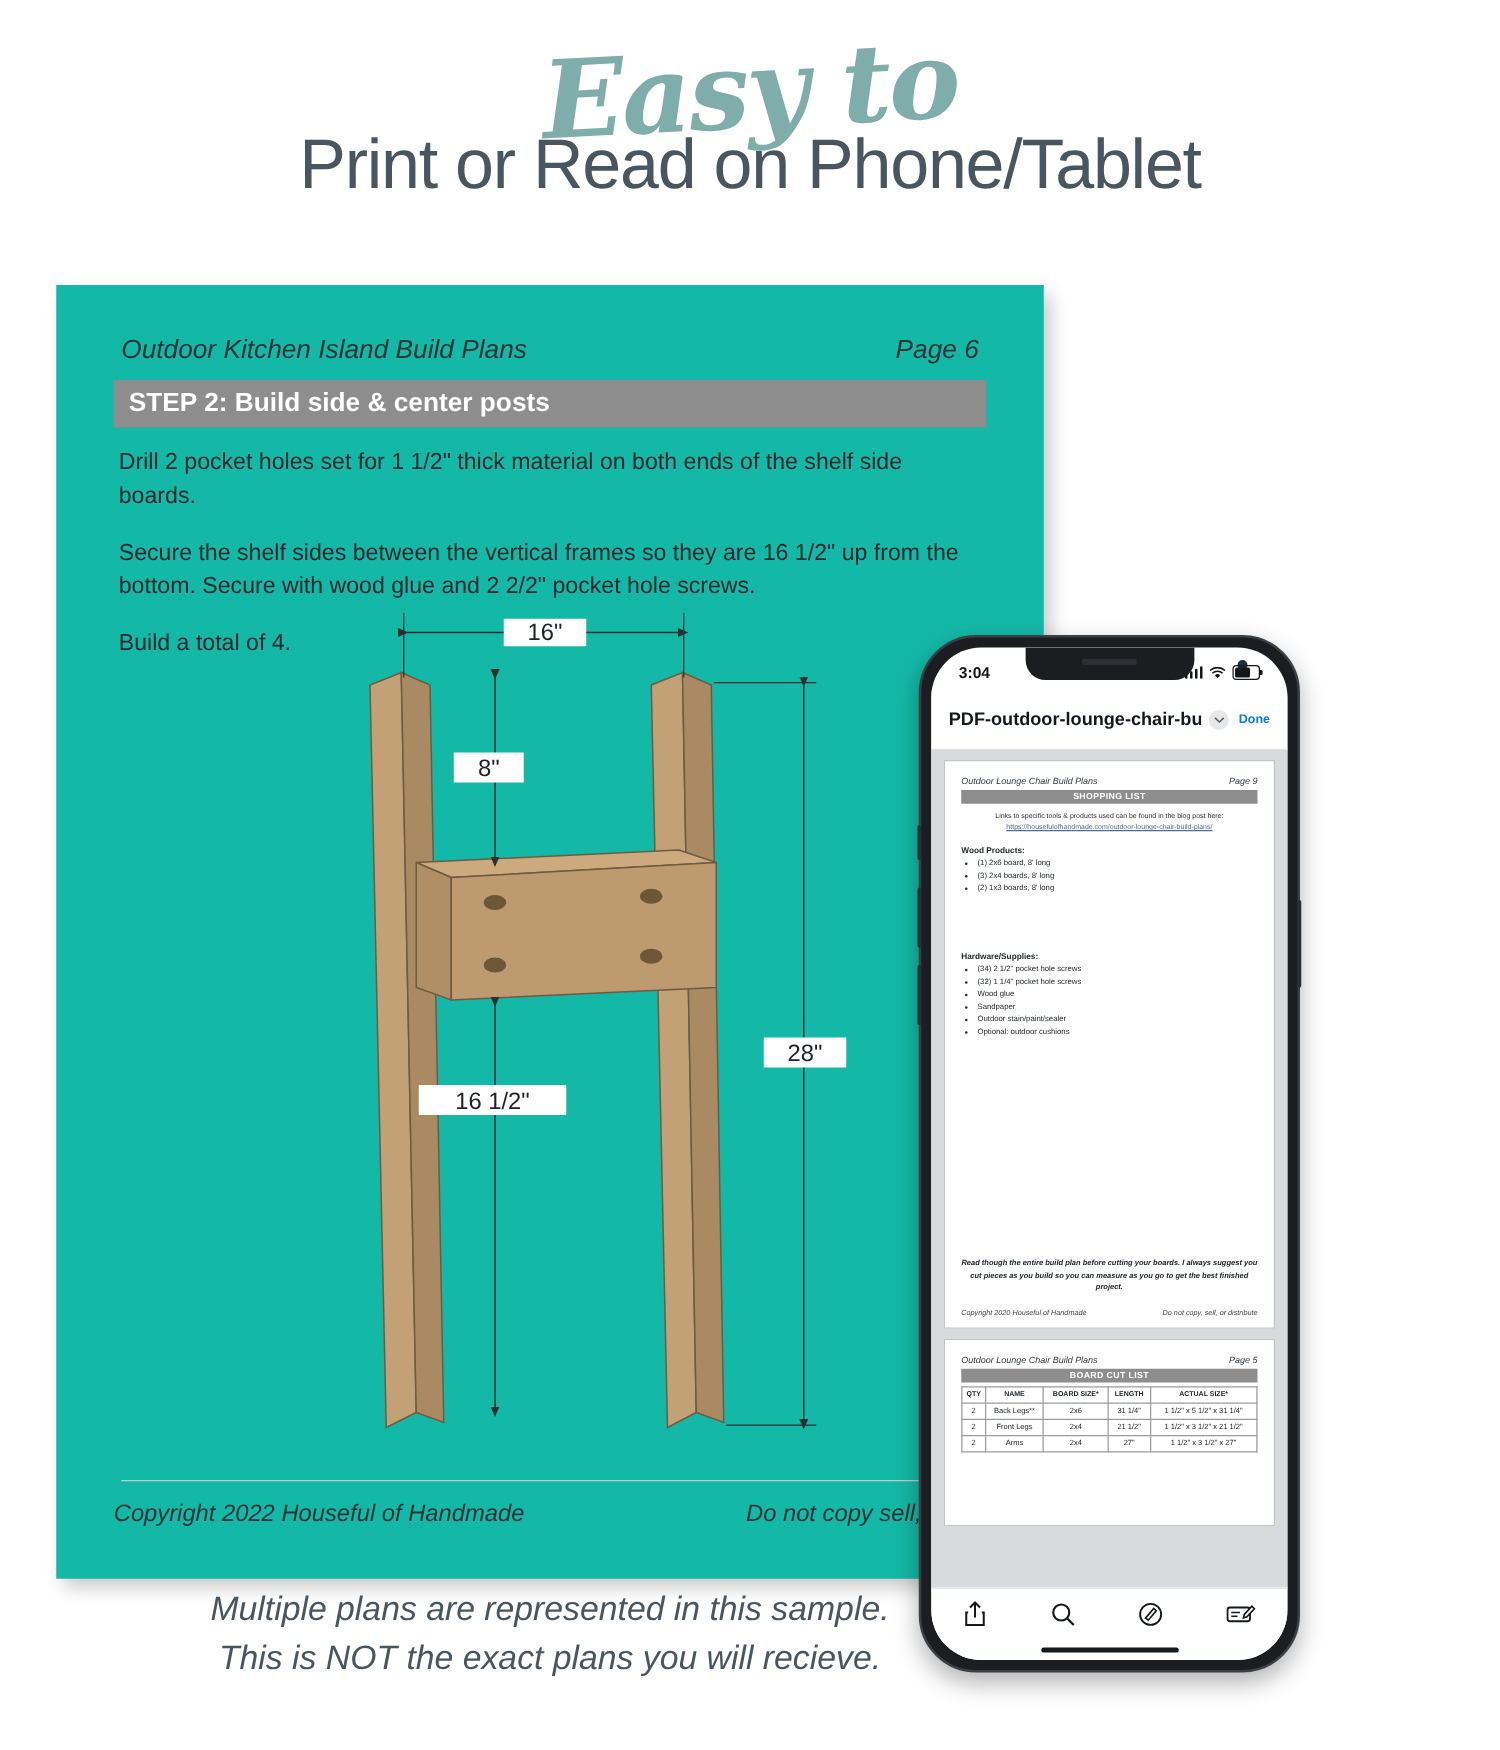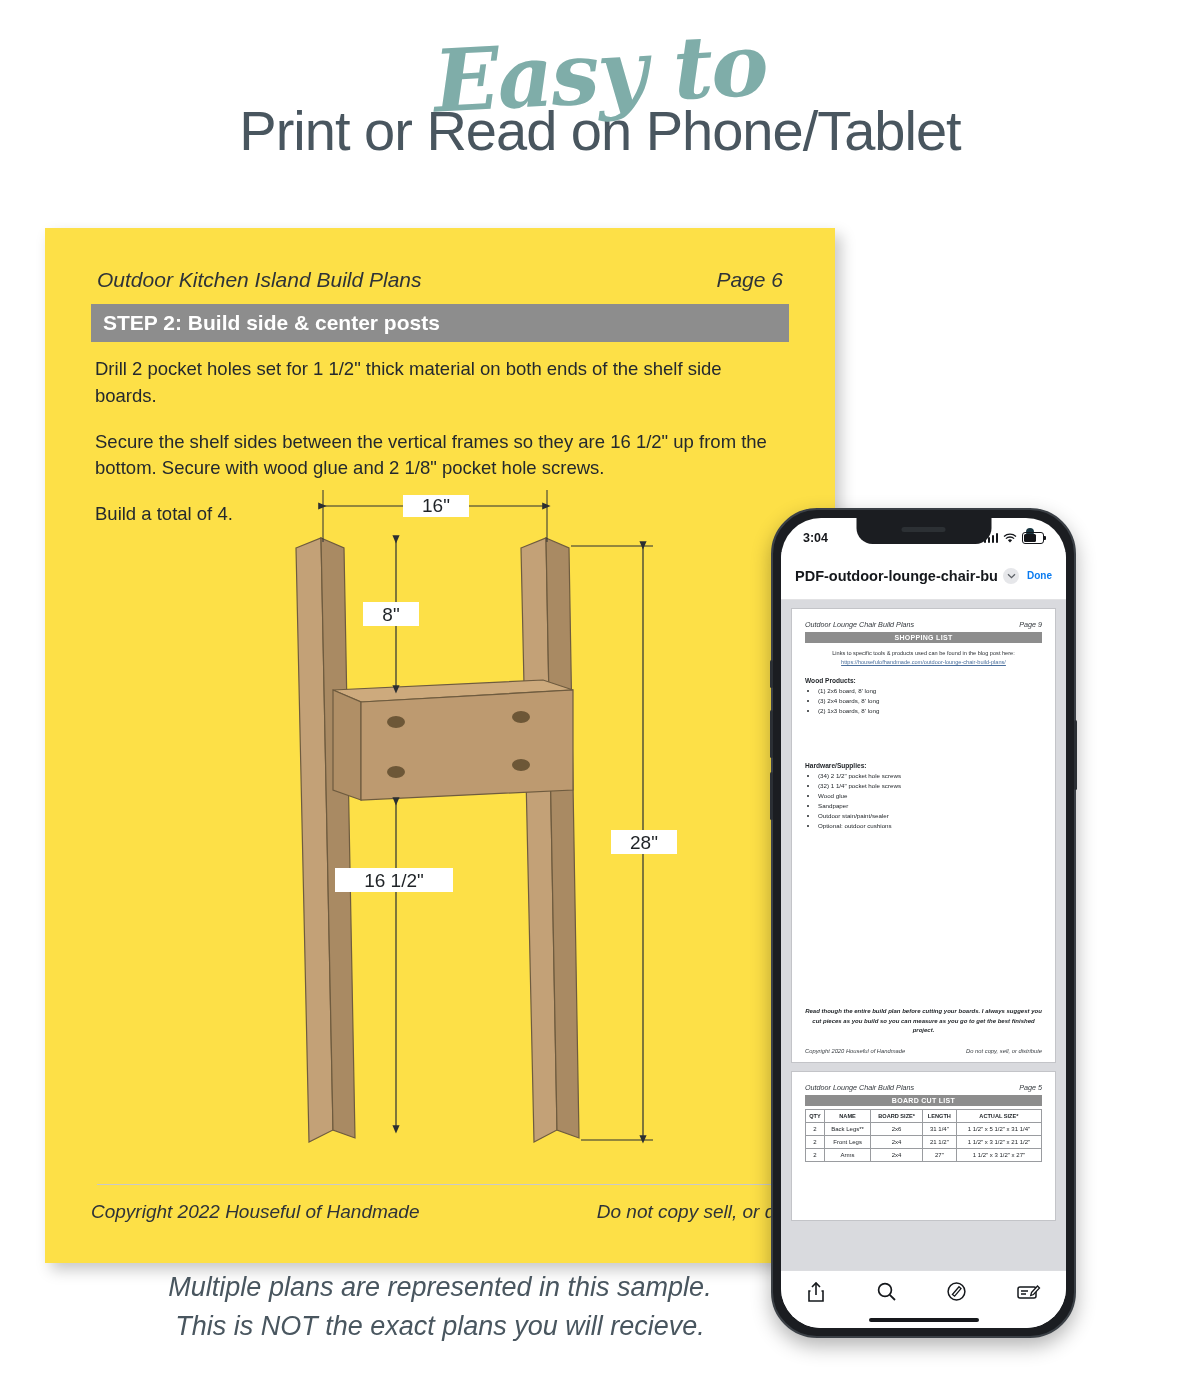--- a/index.html
+++ b/index.html
@@ -33,21 +33,21 @@
     font-weight:400;
     color:#49565f;
     line-height:1.05;
     margin-top:-14px;
     letter-spacing:-1px;
   }
 
   
   .sheet{
     position:absolute;left:45px;top:228px;width:790px;height:1035px;
-    background:#fde047;
+    background:#14b8a6;
     box-shadow:6px 7px 14px rgba(0,0,0,0.22);
   }
   .sheet-inner{position:absolute;inset:0;padding:40px 46px;box-sizing:border-box;}
   .doc-head{display:flex;justify-content:space-between;align-items:baseline;
     font-style:italic;font-size:21px;color:#2e3338;padding:0 6px 8px 6px;}
   .step-bar{
     background:#8d8d8d;color:#ffffff;font-weight:bold;font-size:21px;
     padding:7px 12px;margin-top:4px;
   }
   .body-text{font-size:18.5px;line-height:1.45;color:#24292e;margin:14px 4px 0 4px;}
@@ -73,21 +73,20 @@
     font-style:italic;font-size:27px;line-height:1.45;color:#49565f;text-align:center;
   }
 
   
   .phone{
     position:absolute;left:735px;top:508px;width:305px;height:830px;
     background:#1b1d21;border-radius:46px;
     box-shadow:0 8px 20px rgba(0,0,0,0.3);
     border:2px solid #3b4046;
     box-sizing:border-box;
-    margin-left:36px;
   }
   .phone-screen{
     position:absolute;left:8px;top:8px;right:8px;bottom:8px;
     background:#ffffff;border-radius:40px;overflow:hidden;
   }
   .notch{
     position:absolute;left:50%;transform:translateX(-50%);top:0;
     width:135px;height:26px;background:#1b1d21;border-radius:0 0 16px 16px;z-index:6;
   }
   .speaker{position:absolute;left:50%;transform:translateX(-50%);top:9px;width:44px;height:5px;background:#2c3034;border-radius:3px;}
@@ -170,21 +169,21 @@
 
 <div class="sheet">
   <div class="sheet-inner">
     <div class="doc-head">
       <div>Outdoor Kitchen Island Build Plans</div>
       <div>Page 6</div>
     </div>
     <div class="step-bar">STEP 2: Build side &amp; center posts</div>
     <div class="body-text">
       <p>Drill 2 pocket holes set for 1 1/2" thick material on both ends of the shelf side boards.</p>
-      <p>Secure the shelf sides between the vertical frames so they are 16 1/2" up from the bottom. Secure with wood glue and 2 1/8" pocket hole screws.</p>
+      <p>Secure the shelf sides between the vertical frames so they are 16 1/2" up from the bottom. Secure with wood glue and 2 2/2" pocket hole screws.</p>
       <p>Build a total of 4.</p>
     </div>
   </div>
 
   <div class="drawing">
     <svg width="700" height="660" viewBox="0 0 700 660">
       <defs>
         <marker id="ar" markerWidth="8" markerHeight="8" refX="4" refY="4" orient="auto">
           <path d="M0,1 L7,4 L0,7 z" fill="#2b2f33"></path>
         </marker>

